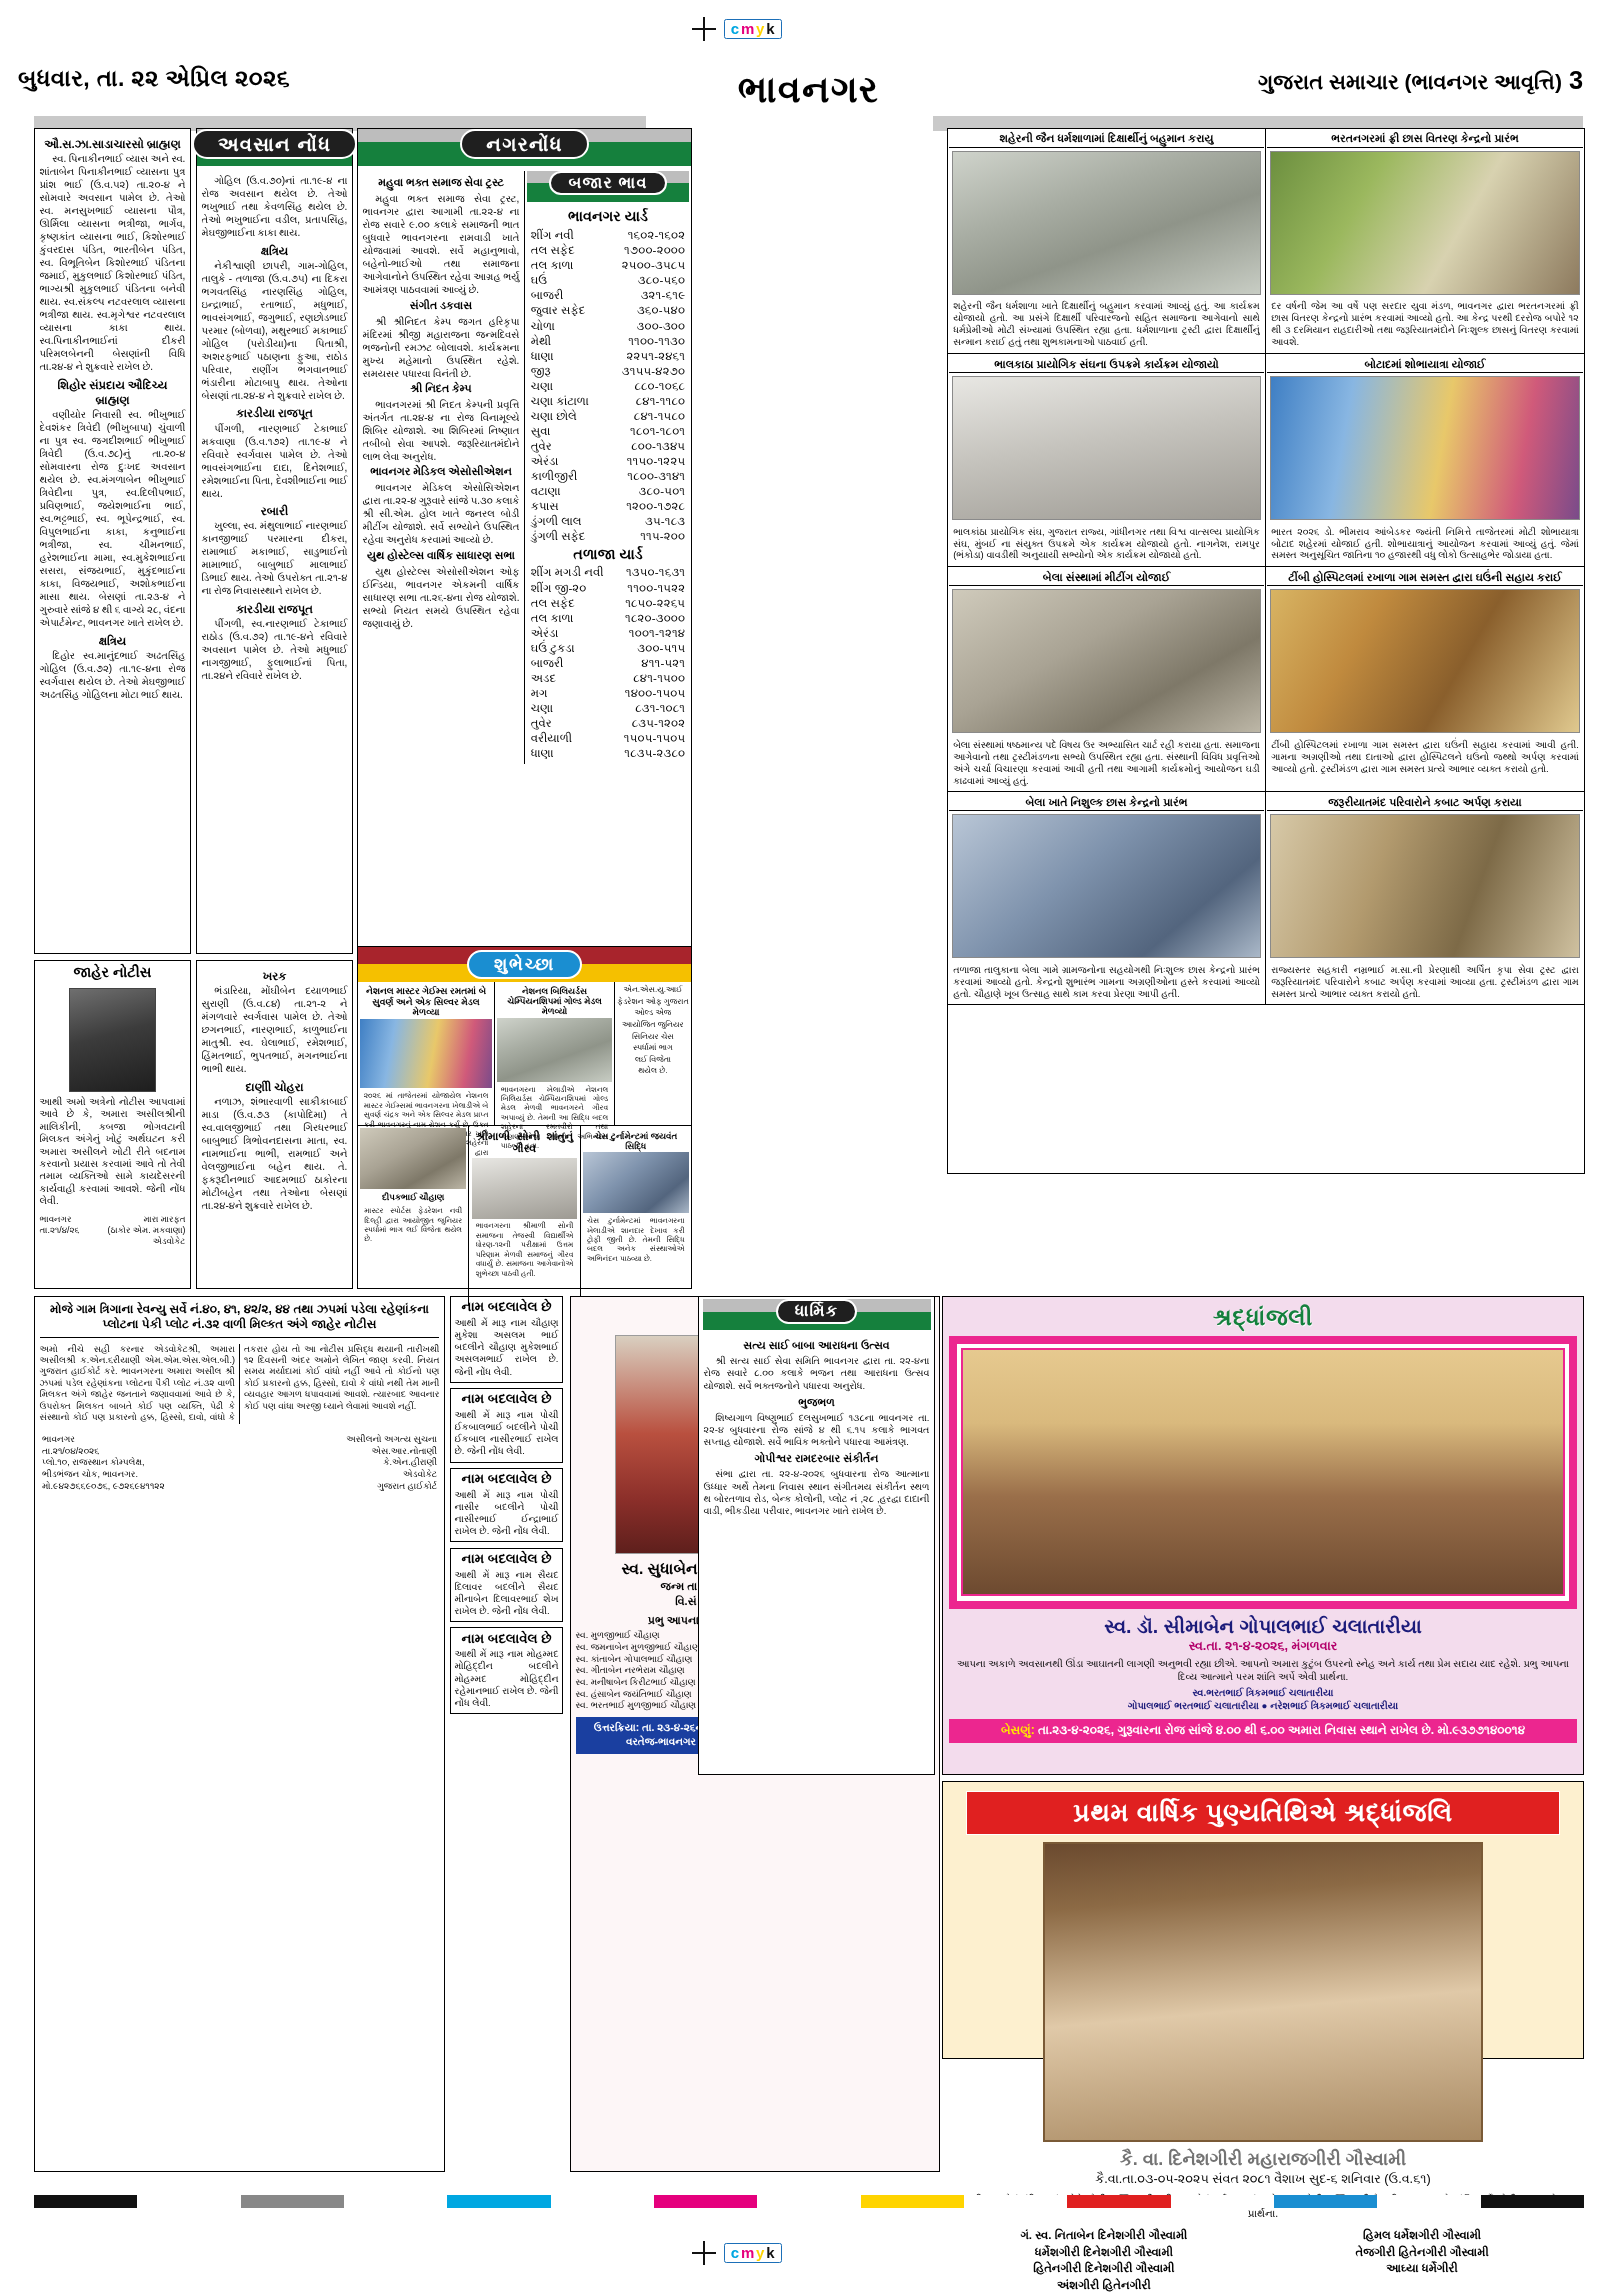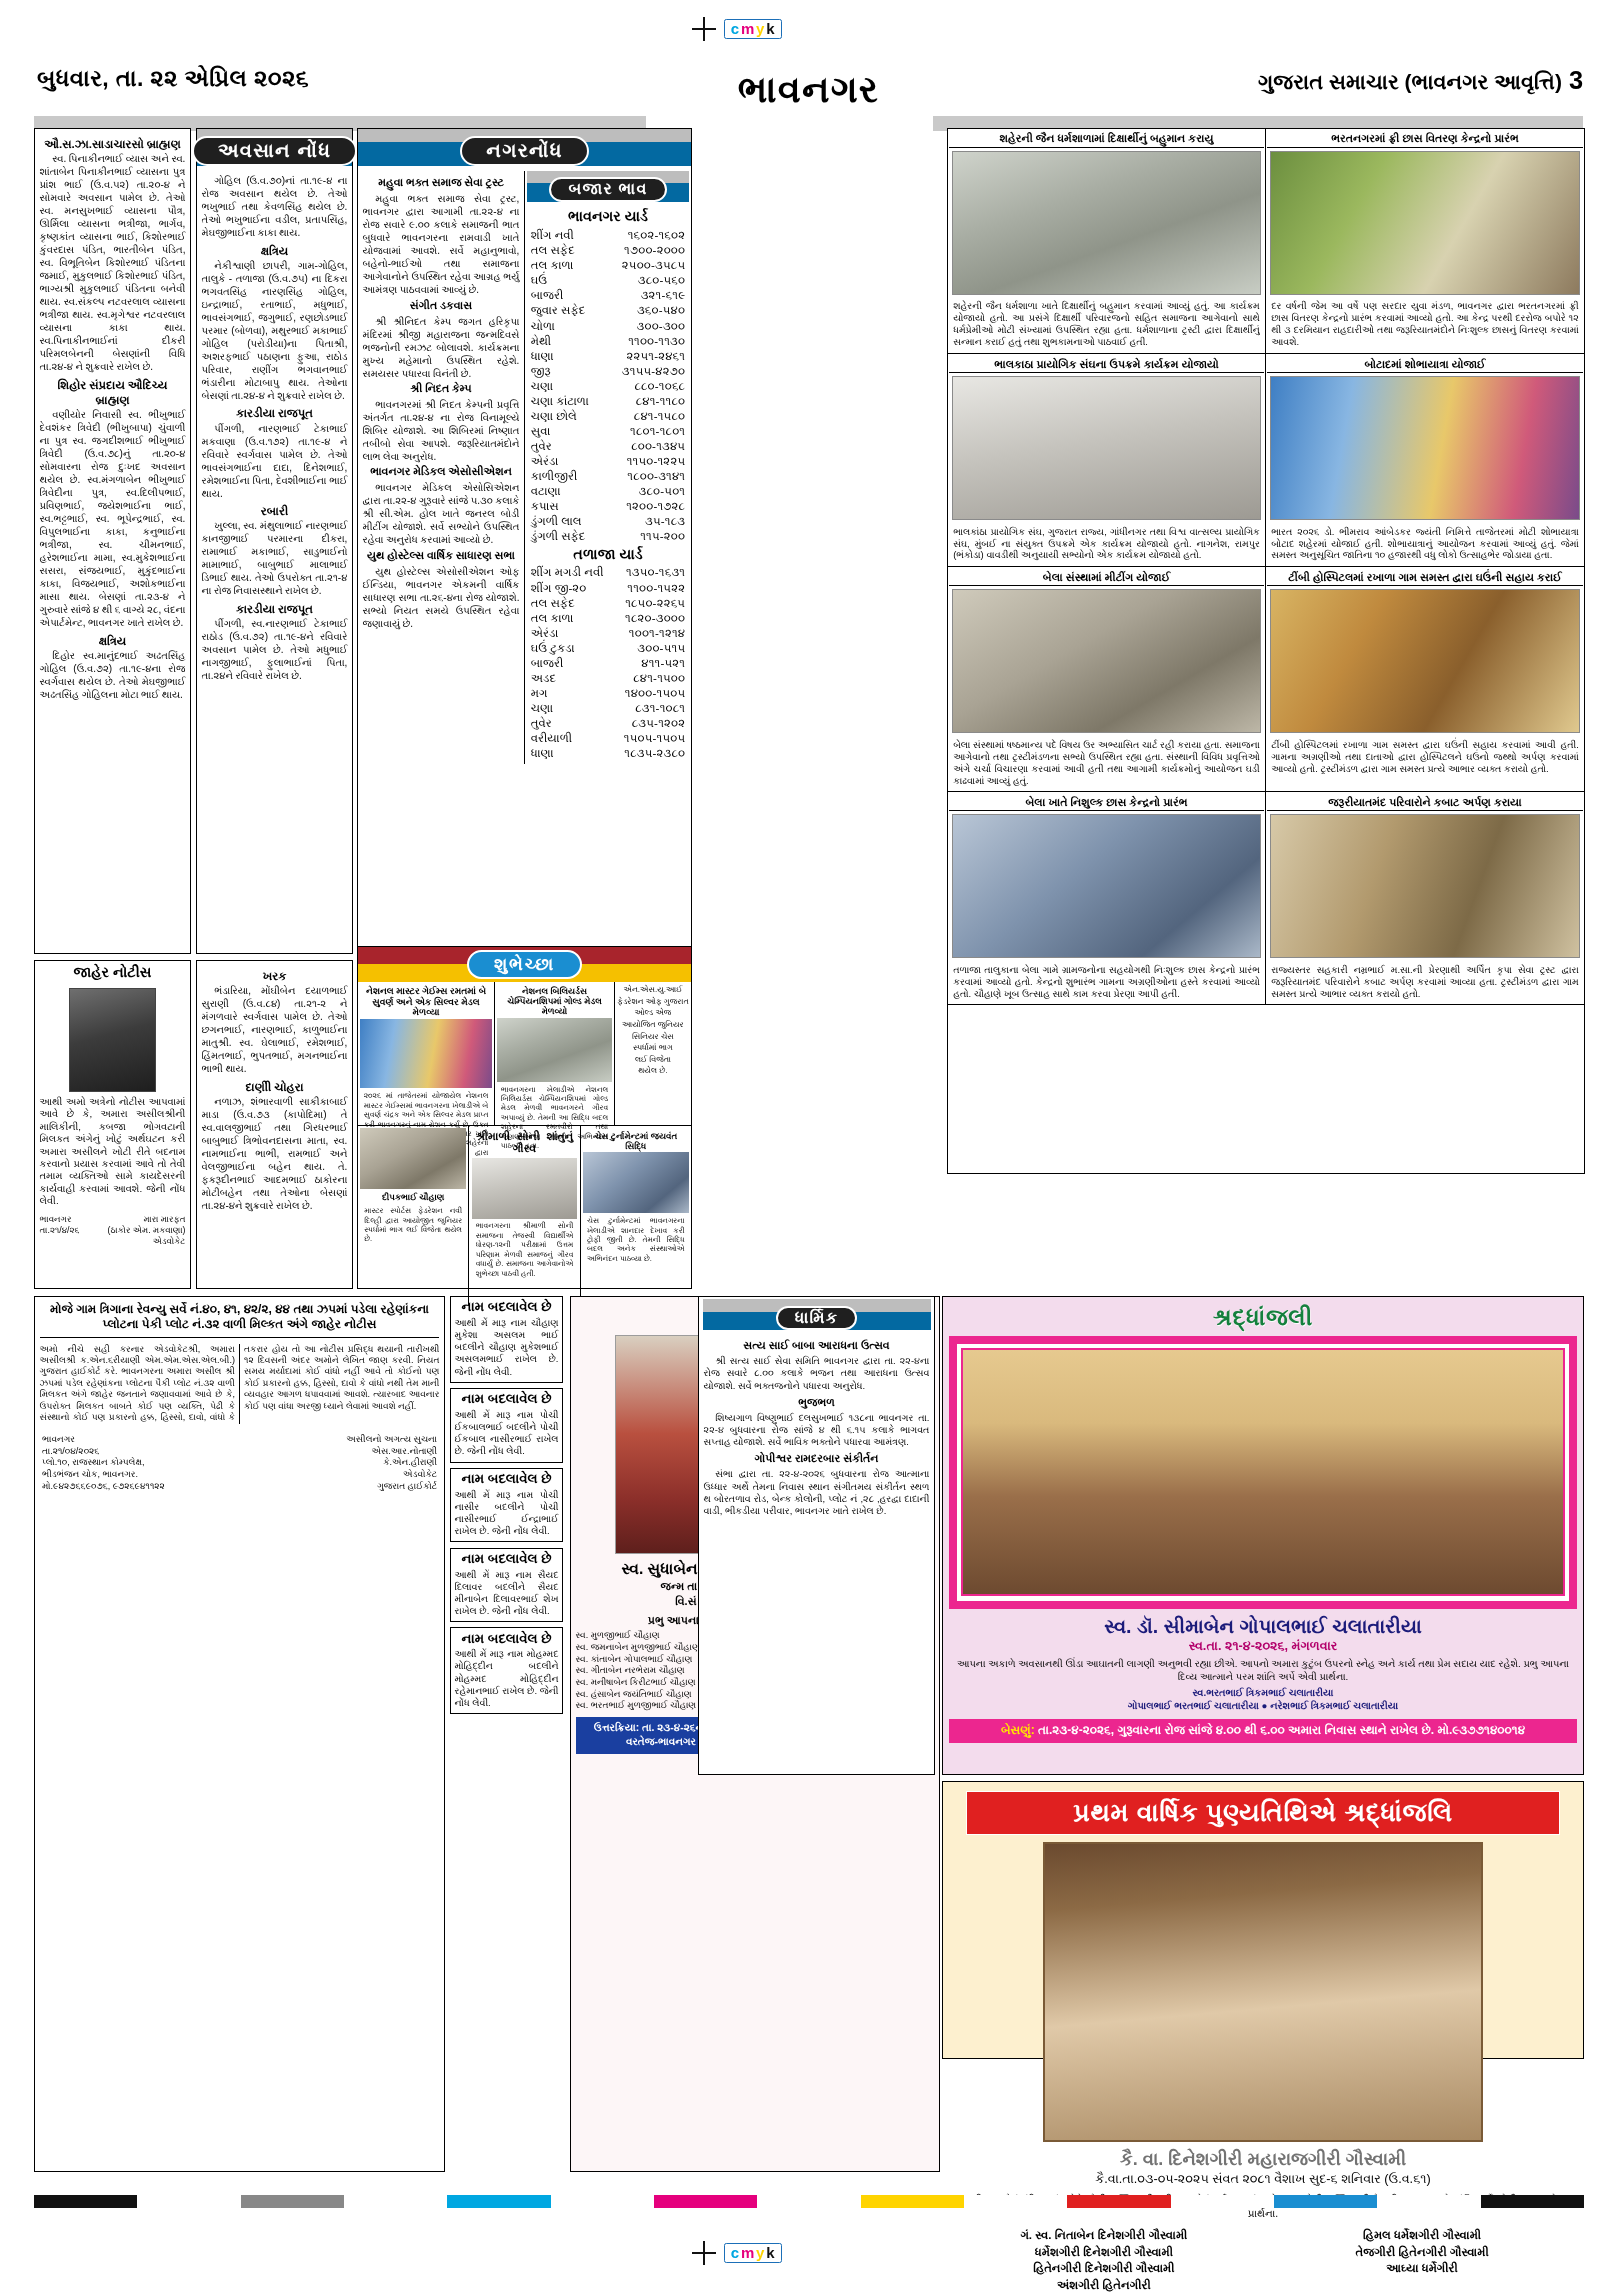--- a/index.html
+++ b/index.html
@@ -30,21 +30,21 @@
     display:flex; gap:1.2px; line-height:1.05;
   }
   .cmyk-badge .c { color:#00a7e1; }
   .cmyk-badge .m { color:#e5007d; }
   .cmyk-badge .y { color:#ffd400; }
   .cmyk-badge .k { color:#111; }
 
   
   #masthead { position:absolute; left:0; top:52px; width:1617px; height:75px; }
   .date-line {
-    position:absolute; left:37px; top:12.7px;
+    position:absolute; left:18px; top:12.7px;
     font-size:23px; font-weight:700; letter-spacing:0.3px;
   }
   .edition-line {
     position:absolute; right:34px; top:14px;
     font-size:21px; font-weight:700; white-space:nowrap;
   }
   .edition-line .pageno { font-size:25.4px; margin-left:7px; }
   .city-title {
     position:absolute; left:0; right:0; top:17.3px;
     text-align:center; font-size:37px; font-weight:800; letter-spacing:1.2px;
@@ -54,22 +54,22 @@
 
   
   #page { position:absolute; left:34px; top:128px; width:1550px; height:2056px; }
 
   
   .col { position:absolute; top:0; }
   .colbox { border:1.7px solid #000; background:#fff; }
 
   
   .hdr-black {
-    position:relative; background:#0369a1; height:37px; margin-bottom:4.6px;
-    display:flex; align-items:flex-end; justify-content:center;
+    position:relative; background:#15803d; height:37px; margin-bottom:4.6px;
+    display:flex; align-items:flex-start; justify-content:center;
   }
   .hdr-black:before {
     content:""; position:absolute; left:0; right:0; top:0; height:12.7px; background:#bdbdbd;
   }
   .hdr-black .pill {
     position:relative; z-index:2;
     background:#1f1f1f; color:#fff;
     border:2.3px solid #fff; border-radius:21px;
     padding:1.7px 24px; font-size:19.6px; font-weight:800; letter-spacing:1.2px;
     white-space:nowrap;

